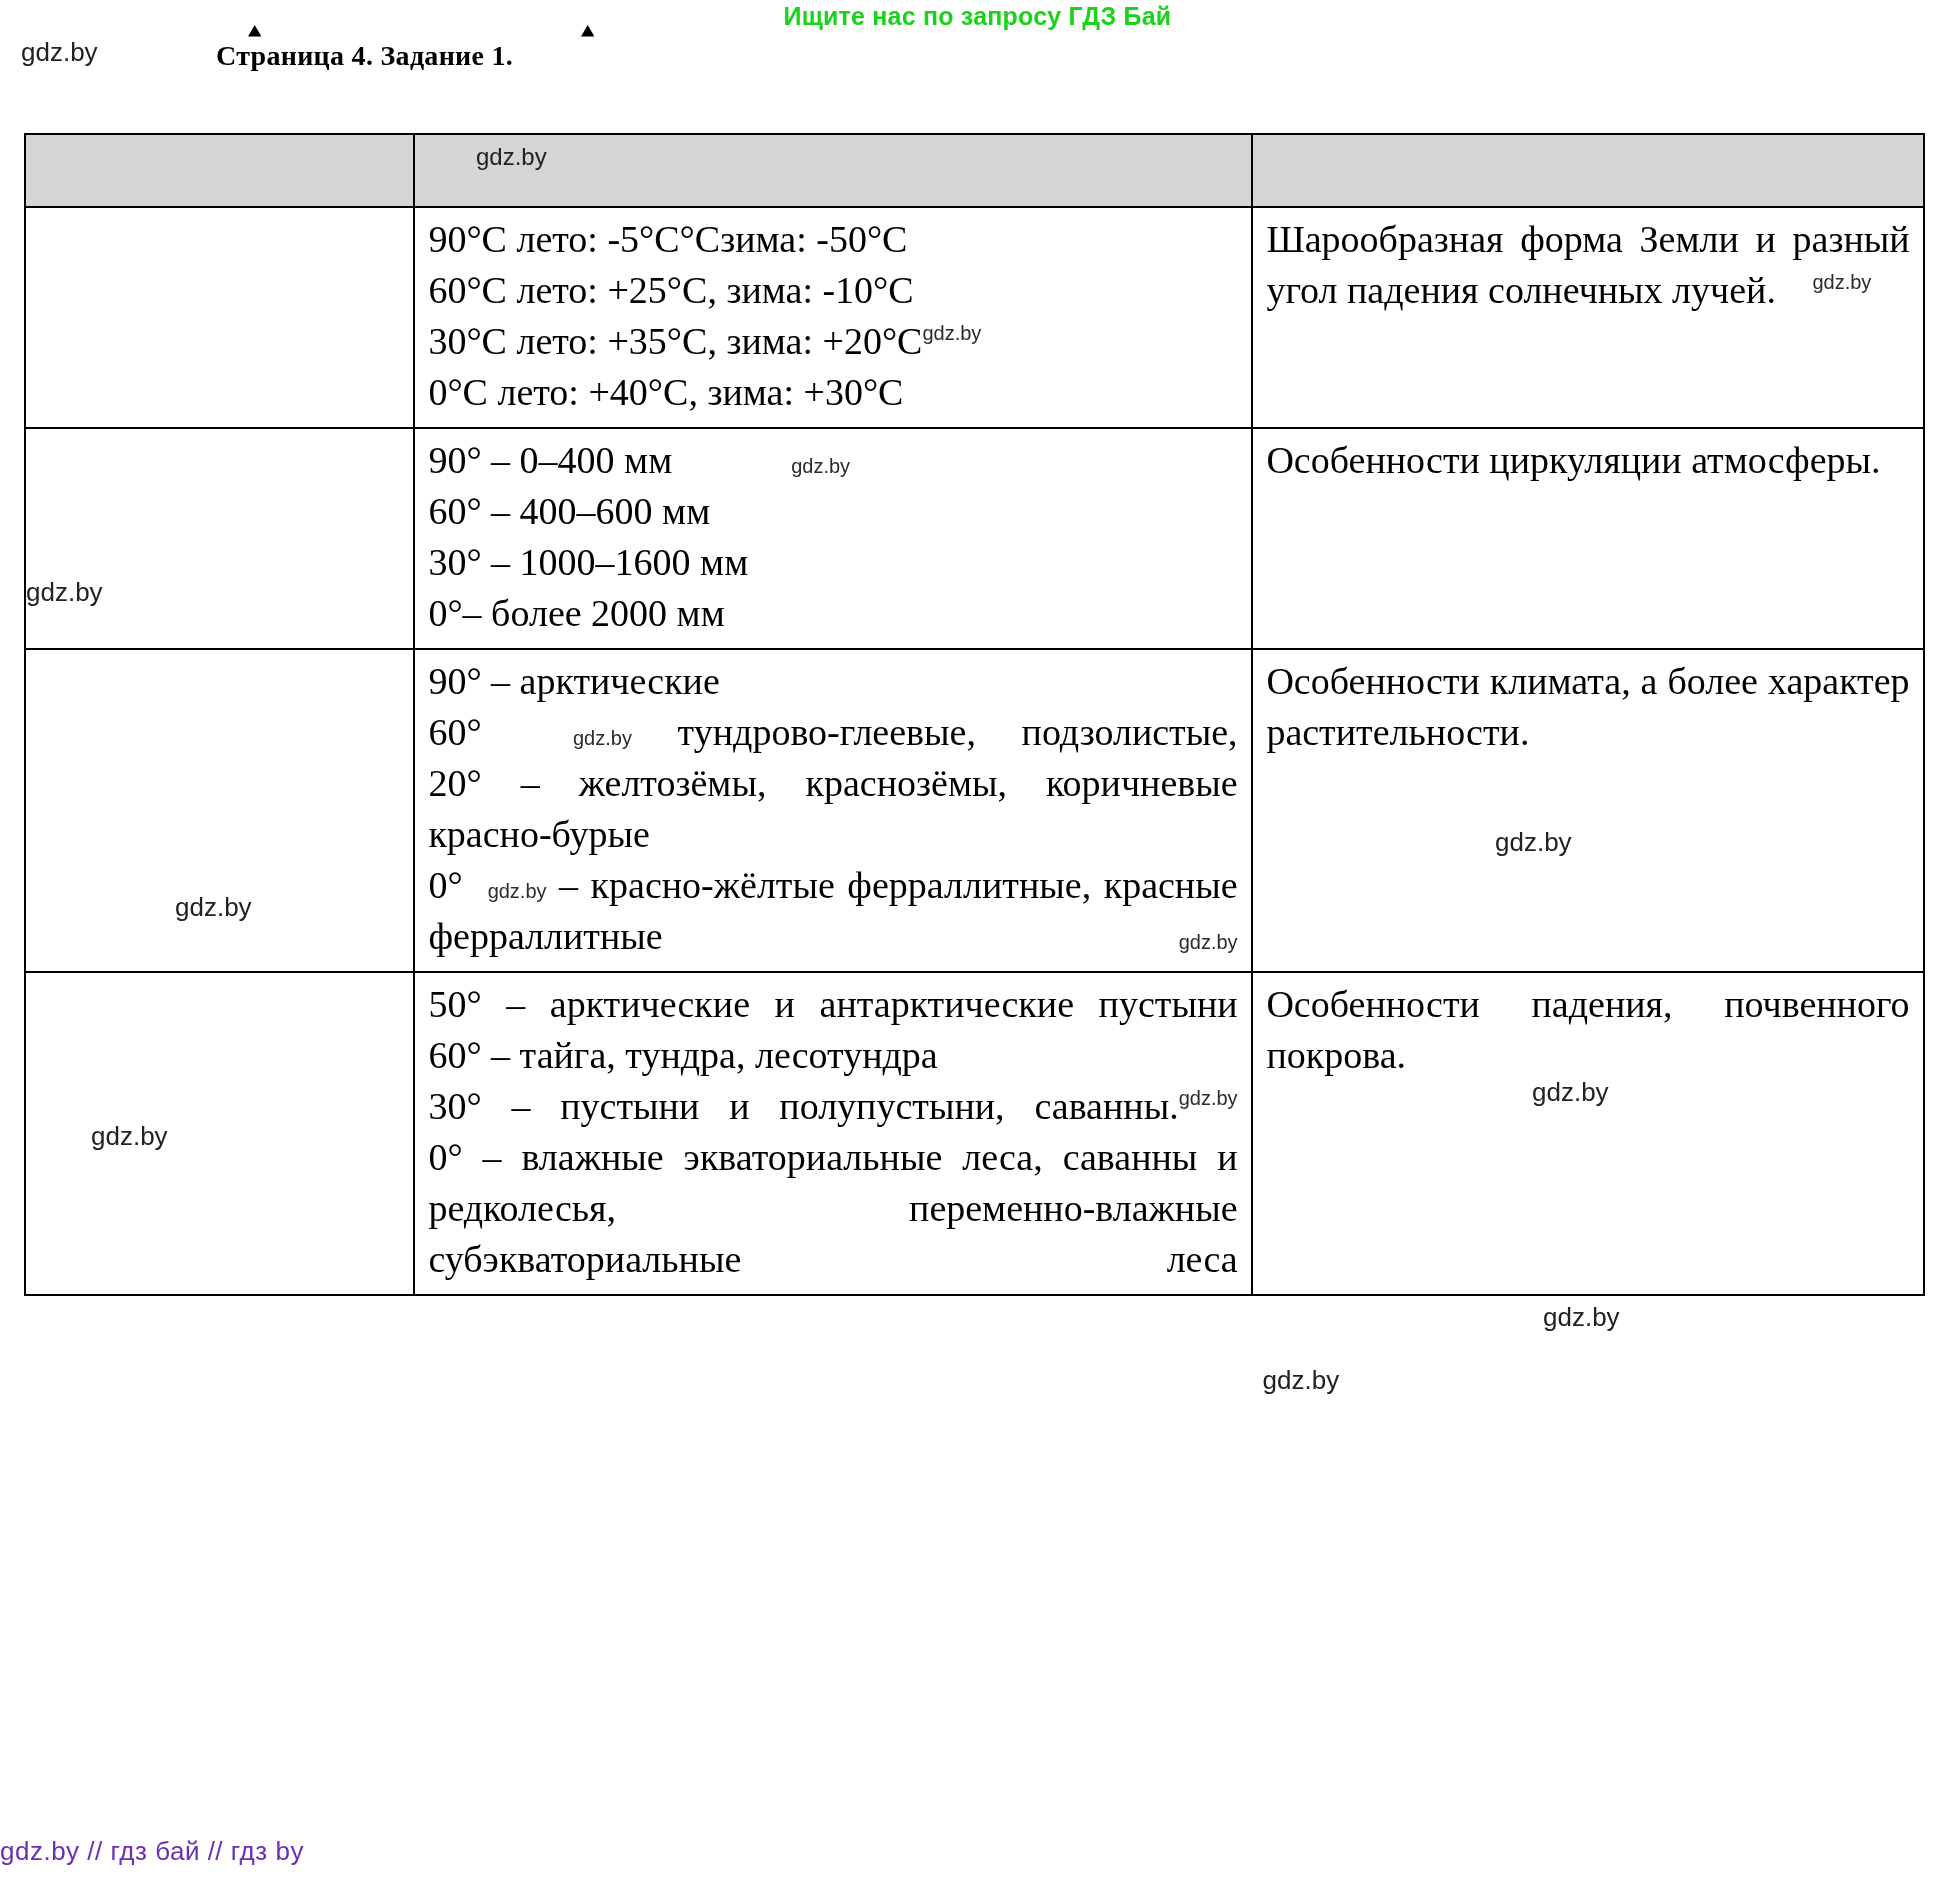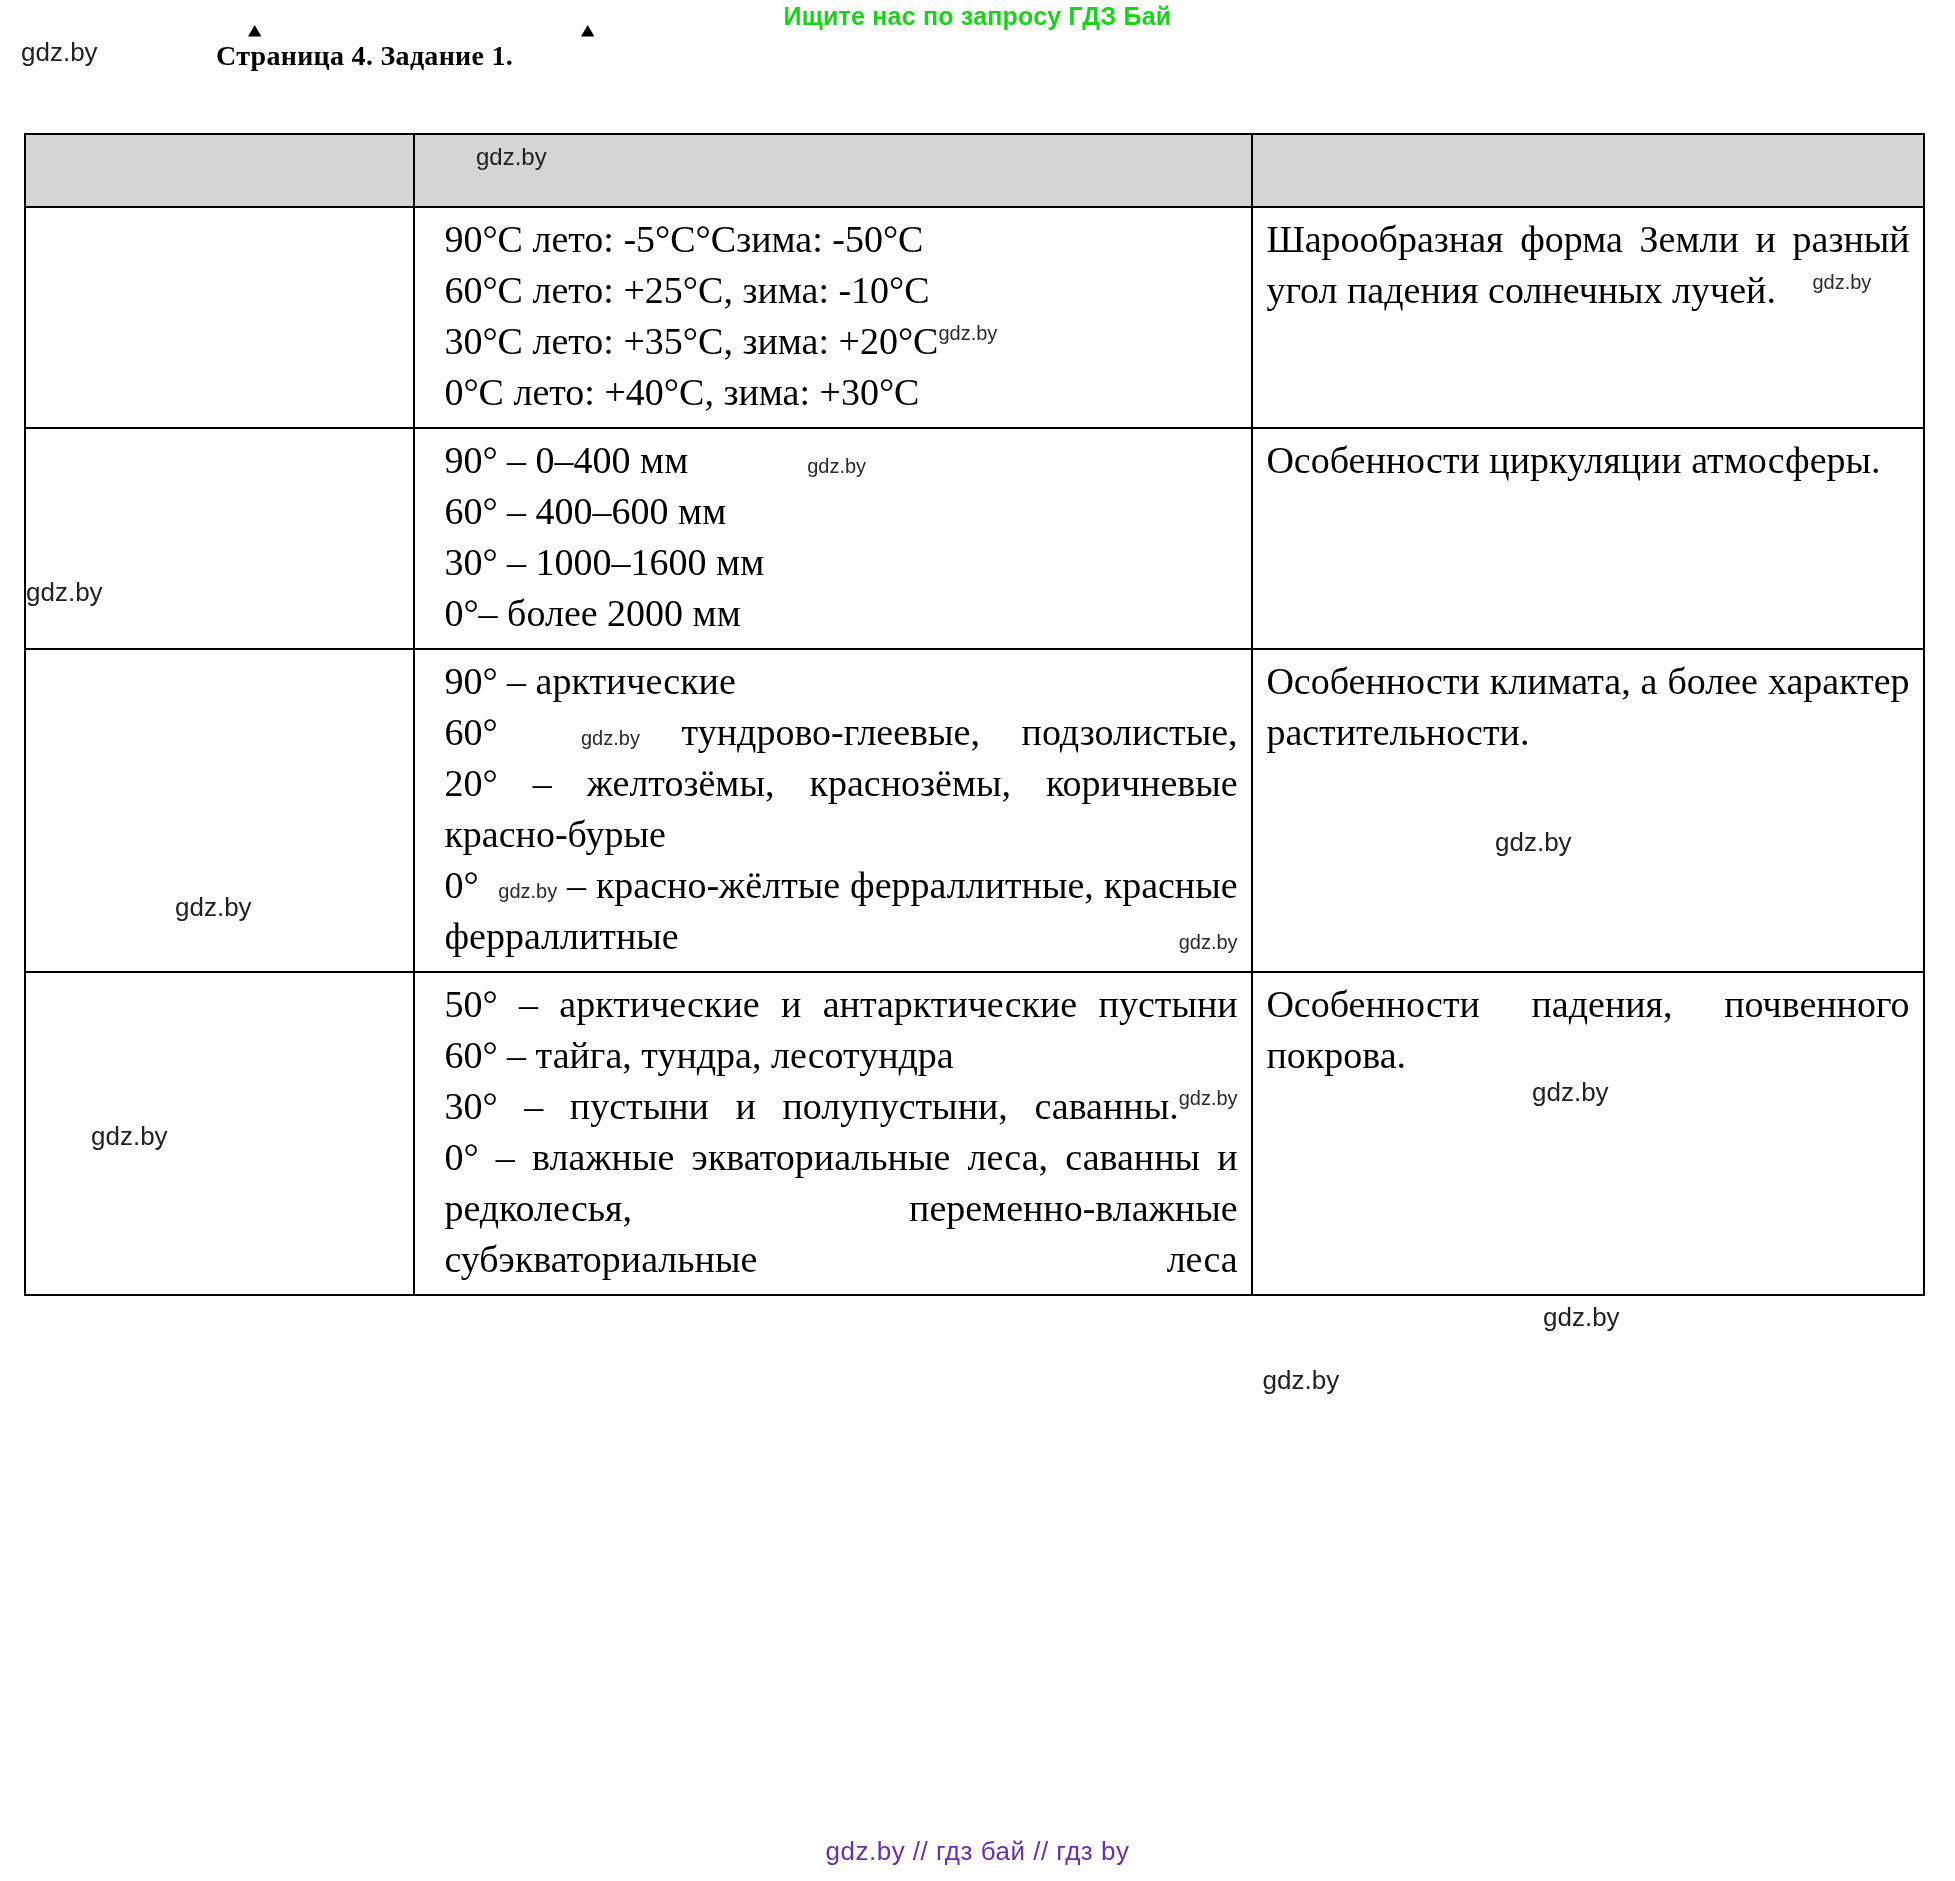--- a/index.html
+++ b/index.html
@@ -86,21 +86,21 @@
   .col-a { width: 389px; }
   .col-b { width: 838px; }
   .col-c { width: 672px; }
 
   thead td {
     background: #d5d5d5;
     height: 56px;
     padding: 0;
   }
 
-  .cell-line { display: block; margin-left: 16px; }
+  .cell-line { display: block; }
   .sup-wm {
     font-family: "Liberation Sans", sans-serif;
     font-size: 20px;
     color: #2b2b2b;
     vertical-align: super;
     white-space: nowrap;
   }
   .inline-wm {
     font-family: "Liberation Sans", sans-serif;
     font-size: 20px;
@@ -109,21 +109,20 @@
   }
   .just { text-align: justify; text-align-last: justify; }
   .left { text-align: right; text-align-last: left; }
 
   
   .footer {
     position: absolute;
     bottom: 15.4px;
     left: 0;
     width: 100%;
-    text-align: center;
     font-family: "Liberation Sans", sans-serif;
     font-size: 26px;
     color: #6a2fb5;
     letter-spacing: 0.5px;
   }
 </style>
 </head>
 <body>
 
 <div class="promo-banner">Ищите нас по запросу ГДЗ Бай</div>

